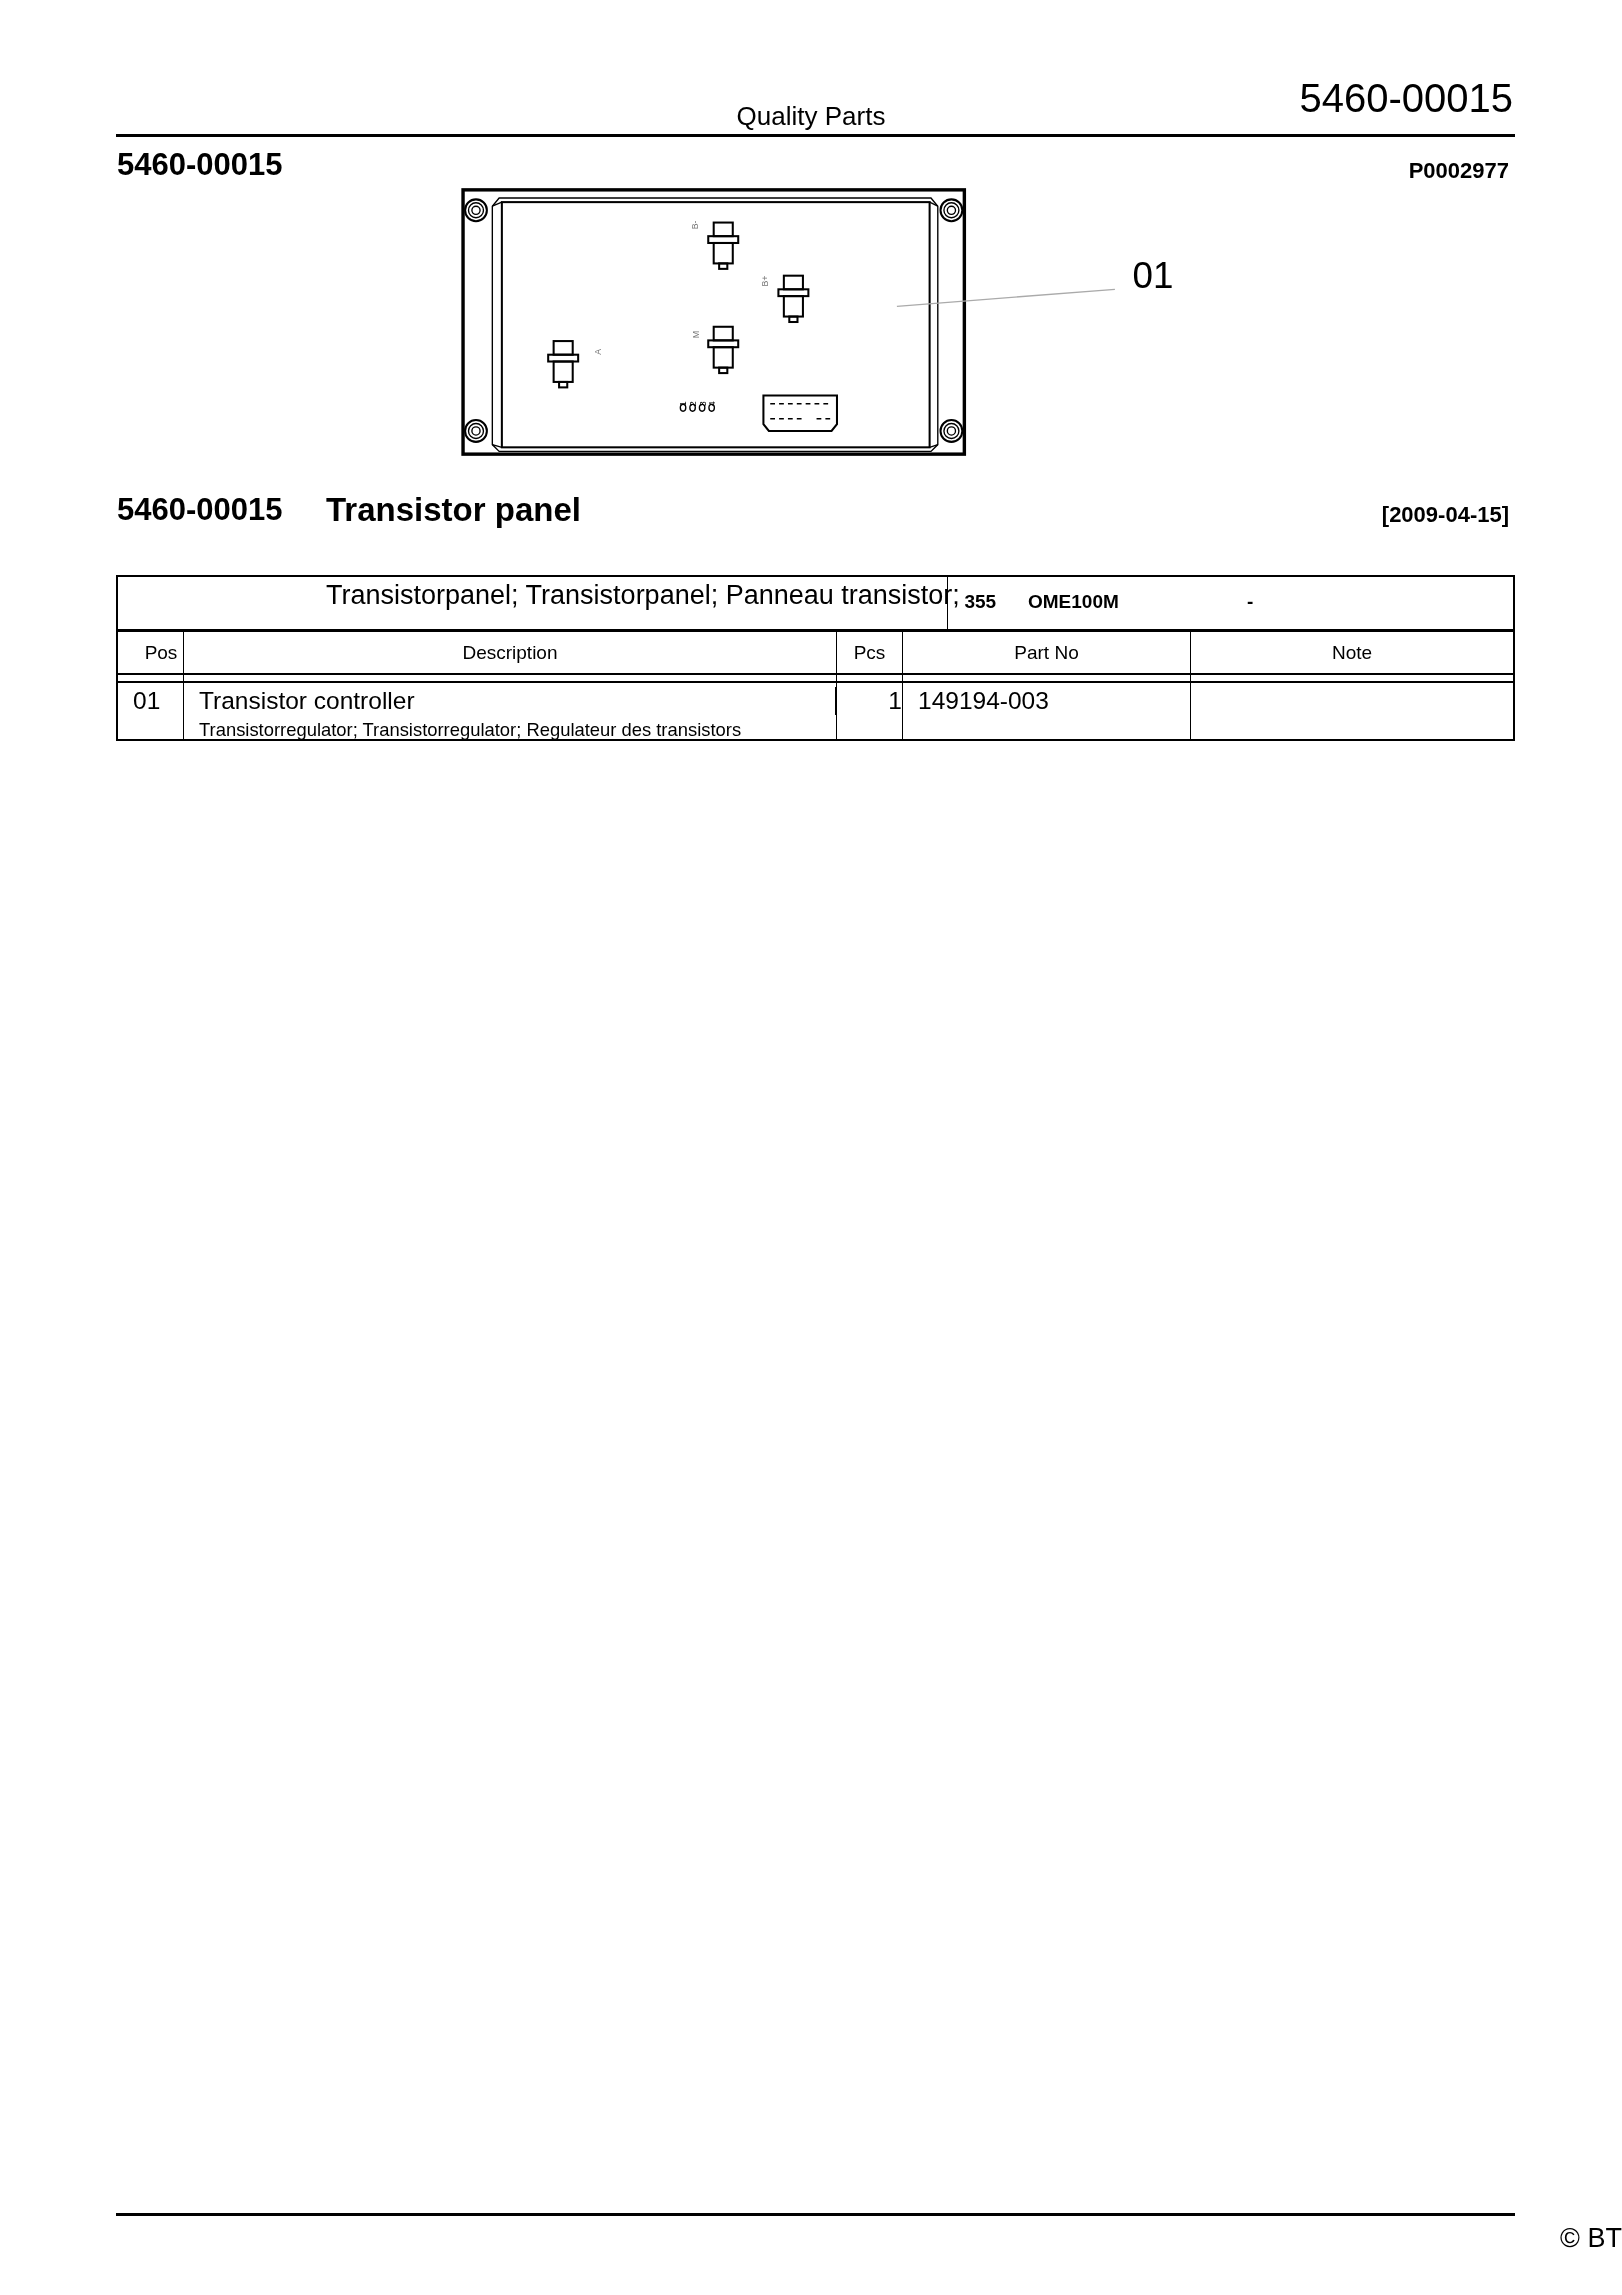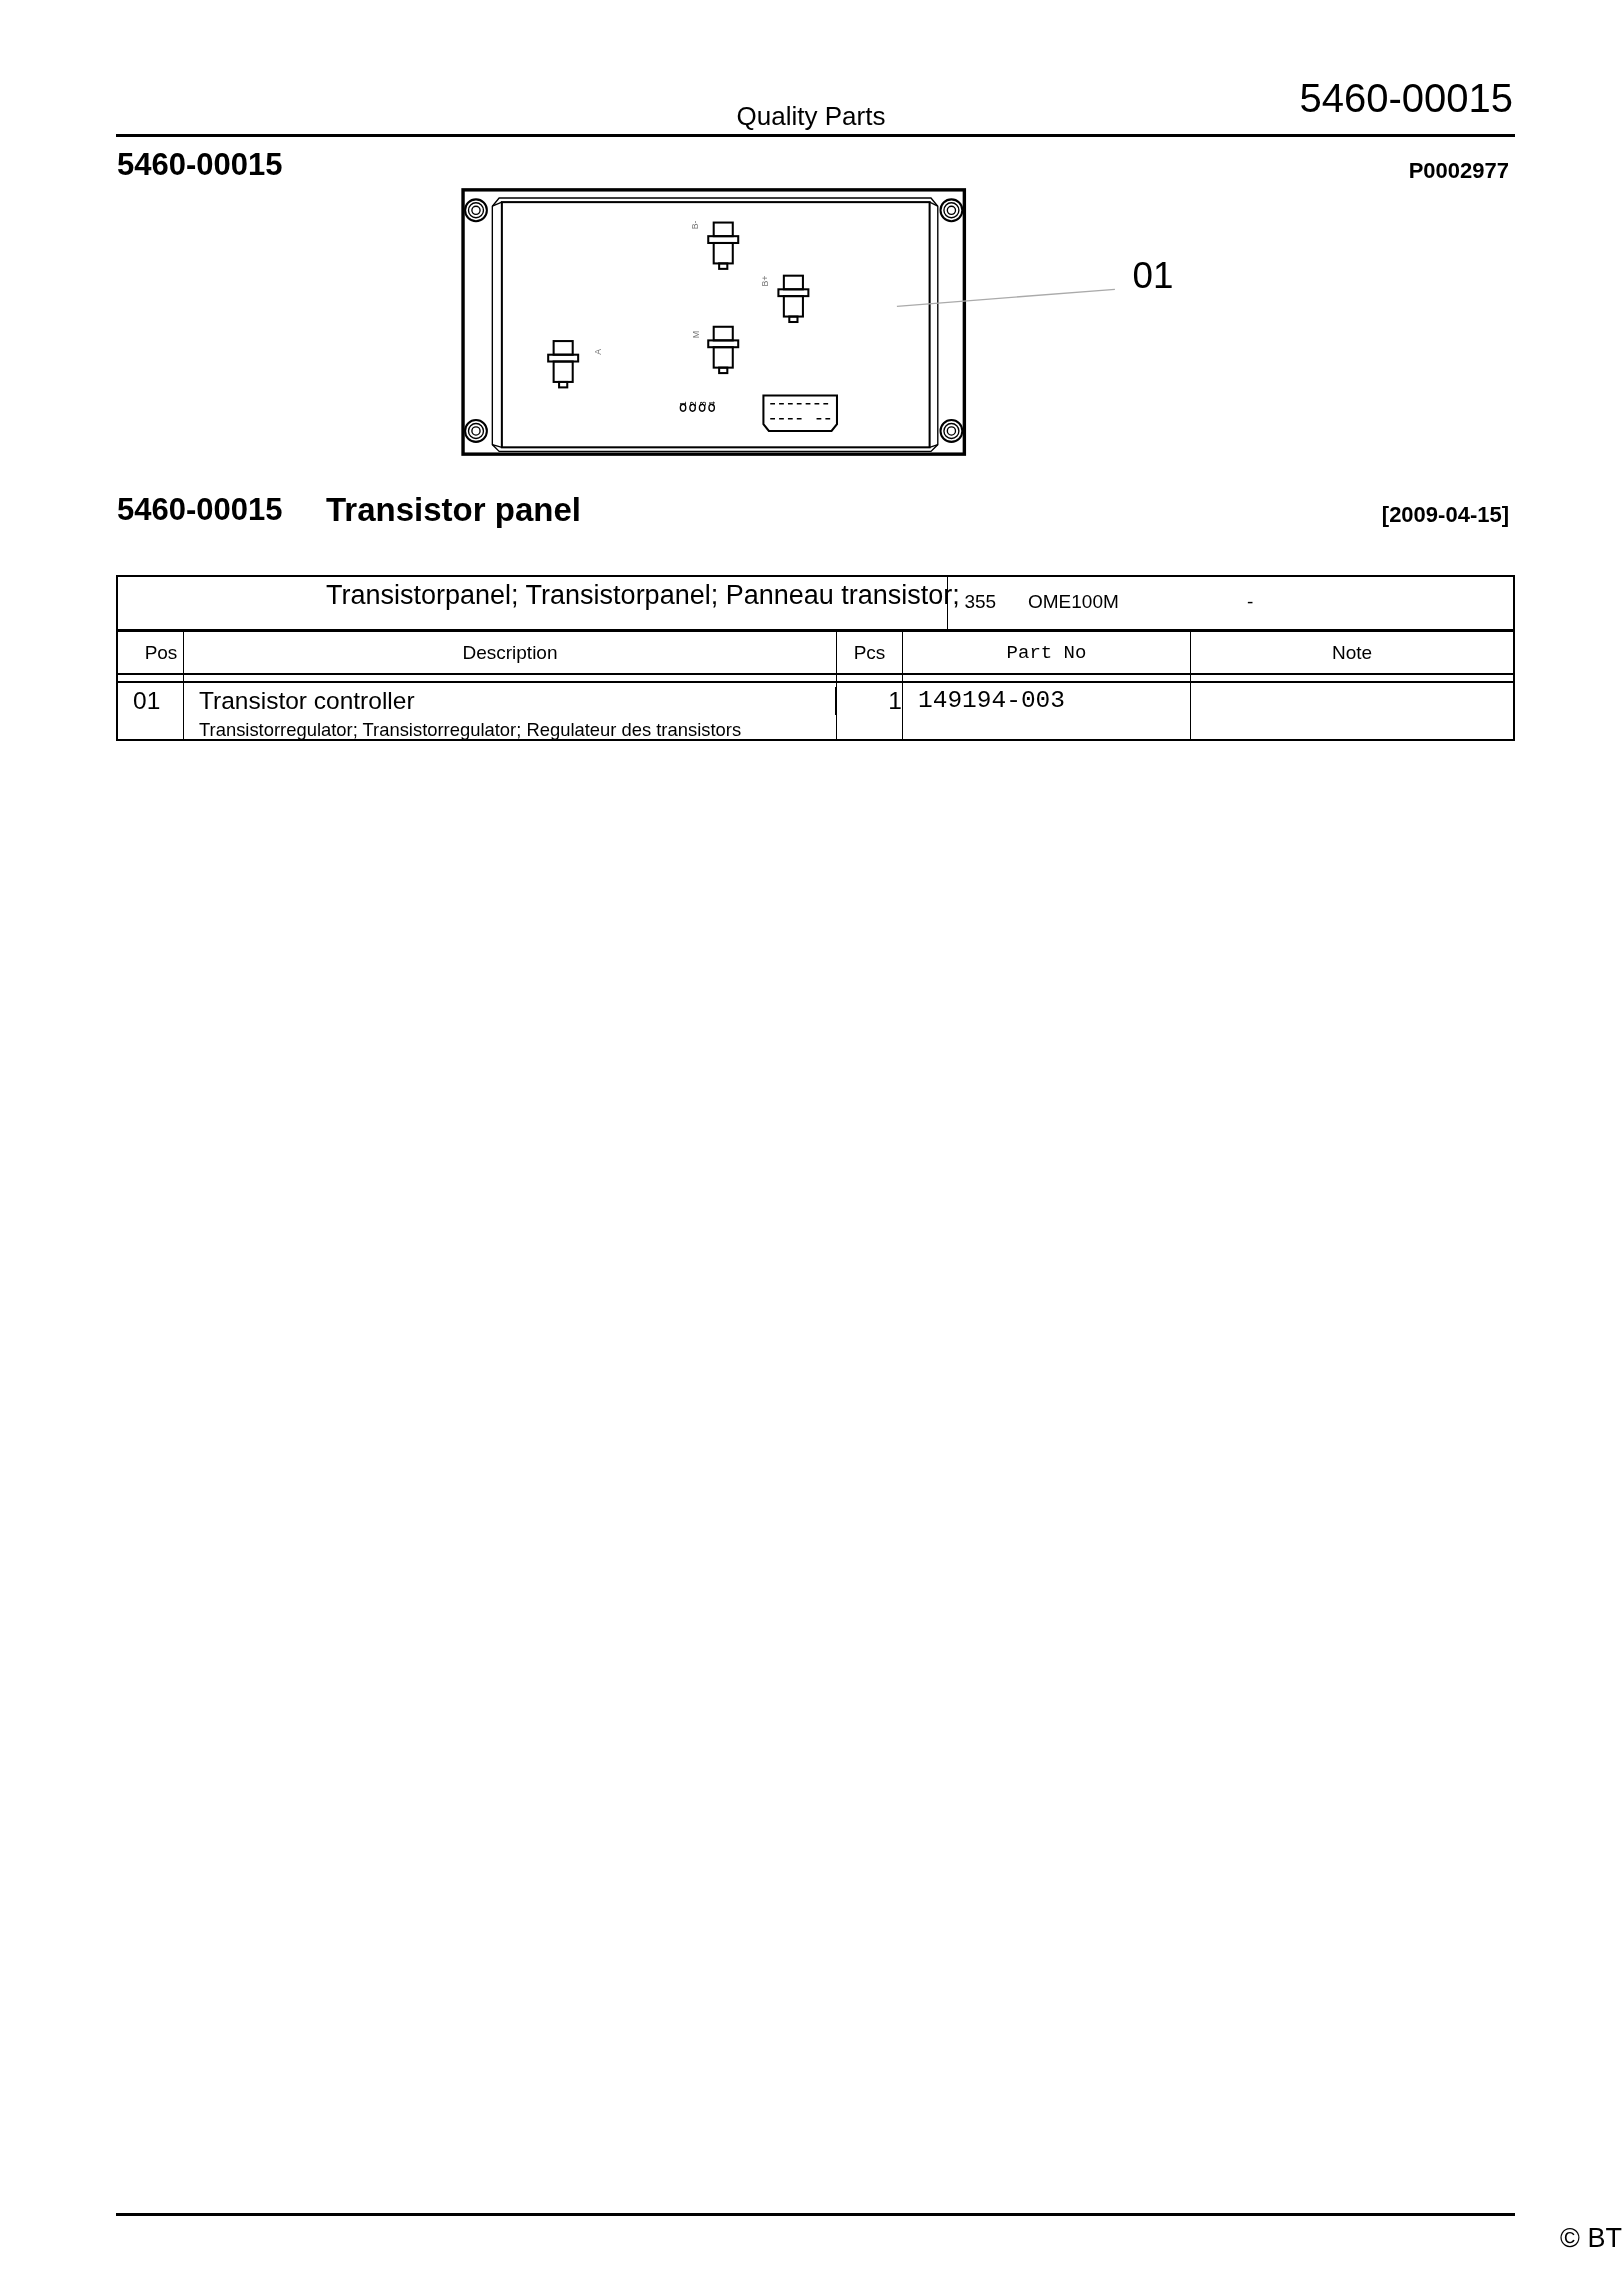--- a/index.html
+++ b/index.html
@@ -10,30 +10,30 @@
   .rule { background:#000; left:116px; width:1399px; }
   .top-rule { top:134px; height:3.4px; }
   .group-no { left:117px; top:147px; font-size:31px; font-weight:bold; }
   .pic-no { right:113px; top:158px; font-size:22px; font-weight:bold; }
   .drawing { left:461px; top:187px; width:507px; height:270px; }
   .sec-no { left:117px; top:492px; font-size:31px; font-weight:bold; }
   .sec-title { left:326px; top:491px; font-size:33px; font-weight:bold; }
   .sec-date { right:113px; top:502px; font-size:22px; font-weight:bold; }
   .sec-sub { left:326px; top:532px; font-size:27px;margin-top:48px; }
   .table { left:116px; top:575px; width:1399px; border:2.7px solid #000; box-sizing:border-box; }
-  .t-model { height:52px; display:flex; border-bottom:3.4px solid #000; }
+  .t-model { height:52px; display:flex; border-bottom:3.4px solid #000;font-weight:bold; }
   .t-model .blank { width:829px; border-right:1.4px solid #000; }
   .t-model .info { flex:1; position:relative; font-size:19px; }
   .t-head { display:flex; height:41px; border-bottom:2.7px solid #000; font-size:19px; }
   .t-head div, .t-gap div, .t-row div { border-right:1.4px solid #000; box-sizing:border-box; }
   .t-head div:last-child, .t-gap div:last-child, .t-row div:last-child { border-right:none; }
   .t-head div { display:flex; align-items:center; justify-content:center; }
   .t-gap { display:flex; height:5.5px; border-bottom:2.7px solid #000; }
   .t-row { display:flex; height:56px; }
-  .c-pos { width:66px;padding-left:21px; } .c-desc { width:653px; } .c-pcs { width:66px;text-align:right; } .c-part { width:288px;font-family:Liberation Mono, monospace; } .c-note { flex:1; }
+  .c-pos { width:66px;padding-left:21px; } .c-desc { width:653px; } .c-pcs { width:66px;text-align:right; } .c-part { width:288px; } .c-note { flex:1; }
   .cell-big { font-size:24.5px; padding-left:15px; padding-top:4.1px; }
   .desc-main { font-size:24.5px; }
   .desc-sub { font-size:18.4px; margin-top:4.1px; }
   .bot-rule { top:2213px; height:3.4px; }
   .footer { left:0; width:1622px; top:2223px; text-align:right; font-size:27px; }
 </style>
 </head>
 <body>
 
 <div class="abs hdr-center">Quality Parts</div>

